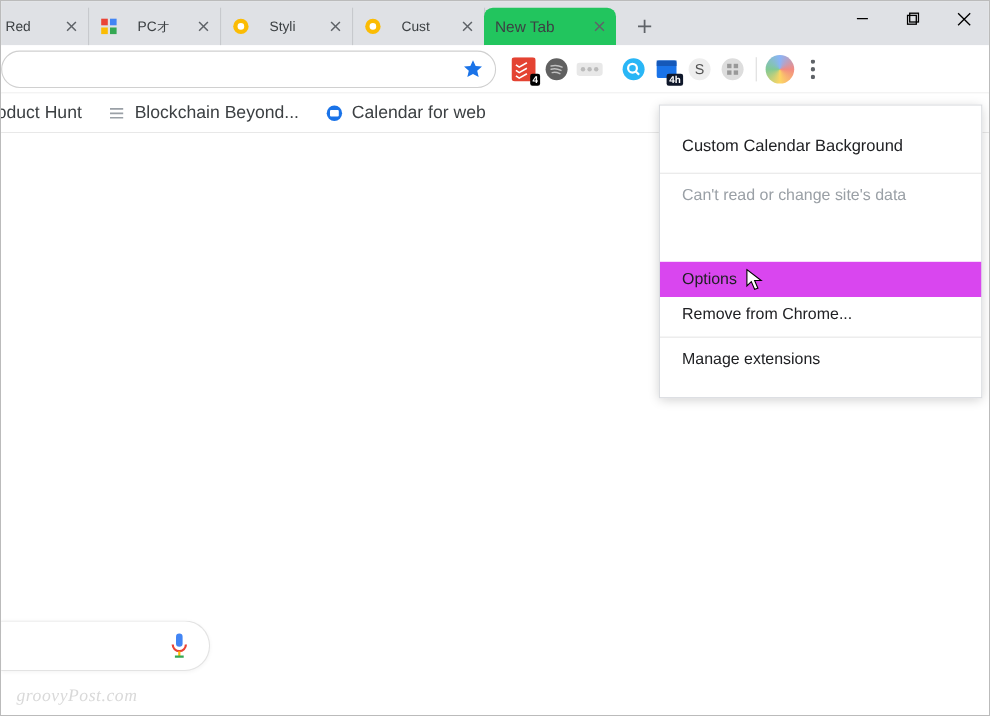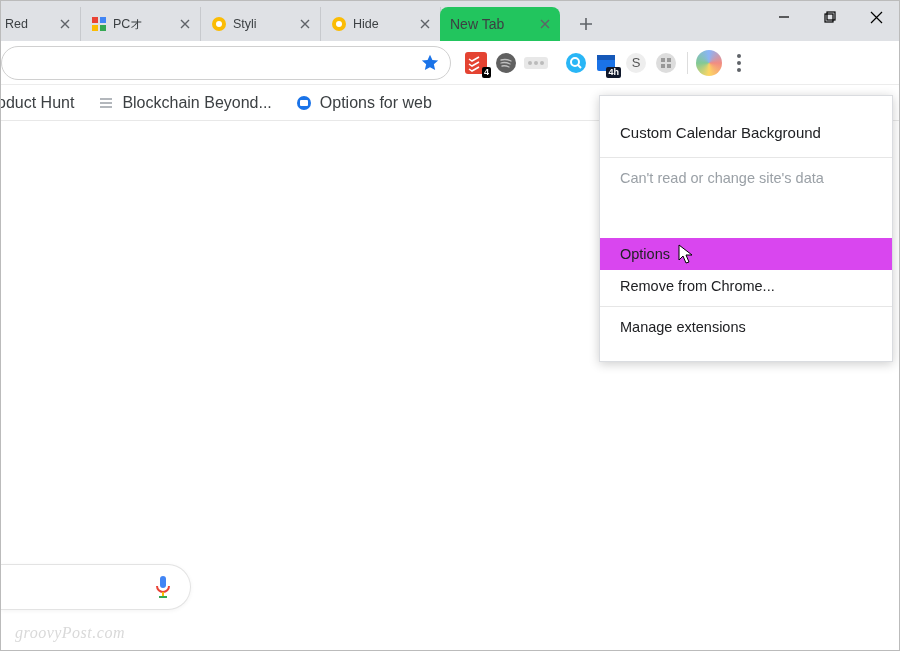--- a/index.html
+++ b/index.html
@@ -1,19 +1,19 @@
 <!DOCTYPE html>
 <html><head>
 <meta charset="utf-8">
 <style>
   * { box-sizing: border-box; margin: 0; padding: 0; font-family: "Segoe UI", Arial, sans-serif; }
   body { width: 900px; height: 651px; background: #fff; position: relative; overflow: hidden; border:1px solid #bbb;}
   
   .tab-strip { height: 40px; background: #dfe1e5; display: flex; align-items: flex-end; padding-left: 0; position: relative; }
-  .tab { height: 34px; display: flex; align-items: center; padding: 0 8px 0 10px; font-size: 12.5px; color: #3c4043; min-width: 0; flex: 0 0 120px; border-right: 1px solid #c7c9cd; gap:6px; }
+  .tab { height: 34px; display: flex; align-items: center; padding: 0 8px 0 10px; font-size: 12.5px; color: #3c4043; min-width: 0; flex: 0 0 120px; border-right: 1px solid #c7c9cd; gap:18px; }
   .tab.active { background: #22c55e; border-radius: 8px 8px 0 0; border-right: none; margin-left:-1px;}
   .tab .favicon { width: 16px; height: 16px; flex: 0 0 16px; }
   .tab .label { flex: 1 1 auto; white-space: nowrap; overflow: hidden; text-overflow: clip; }
   .tab .close { width: 14px; height: 14px; flex: 0 0 14px; color:#5f6368; }
   .new-tab-btn { width: 28px; height: 28px; margin: 0 8px 3px 12px; display:flex; align-items:center; justify-content:center; color:#5f6368; }
   .win-controls { position: absolute; right: 0; top: 0; height: 40px; display: flex; }
   .win-btn { width: 46px; height: 32px; display: flex; align-items: center; justify-content: center; color:#000; }
   
   .toolbar { height: 44px; background: #fff; display: flex; align-items: center; padding: 0 8px 0 0; gap: 4px; border-bottom: 1px solid #ececec;}
   .omnibox { flex: 0 0 450px; height: 34px; margin: 0 8px 0 0; border: 1px solid #d0d0d0; border-radius: 17px; display: flex; align-items: center; padding: 0 10px; justify-content:flex-end; background:#fff;}
@@ -86,21 +86,21 @@
         </svg>
       </span>
   </div>
   <div class="tab">
     <span class="favicon">
         <svg viewBox="0 0 16 16">
           <circle cx="8" cy="8" r="7" fill="#fbbc04"></circle>
           <circle cx="8" cy="8" r="3" fill="#fff"></circle>
         </svg>
       </span>
-    <span class="label">Hide</span>
+    <span class="label">Cust</span>
     <span class="close">
         <svg viewBox="0 0 14 14">
           <path d="M3 3l8 8M11 3l-8 8" stroke="#5f6368" stroke-width="1.4"></path>
         </svg>
       </span>
   </div>
   <div class="tab active">
     <span class="label" style="font-size:14px;">New Tab</span>
     <span class="close">
         <svg viewBox="0 0 14 14">
@@ -215,21 +215,21 @@
       </span>
     <span>Blockchain Beyond...</span>
   </div>
   <div class="bm-item">
     <span class="bm-icon">
         <svg viewBox="0 0 16 16">
           <circle cx="8" cy="8" r="7" fill="#1a73e8"></circle>
           <rect x="4" y="5" width="8" height="6" rx="1" fill="#fff"></rect>
         </svg>
       </span>
-    <span>Options for web</span>
+    <span>Calendar for web</span>
   </div>
 </div>
 
 <div class="content">
   <div class="search-pill">
     <span>
       <svg width="18" height="26" viewBox="0 0 18 26">
           <rect x="6" y="2" width="6" height="12" rx="3" fill="#4285f4"></rect>
           <path d="M3 12a6 6 0 0 0 12 0" fill="none" stroke="#ea4335" stroke-width="2"></path>
           <path d="M9 18v5" stroke="#fbbc04" stroke-width="2"></path>

